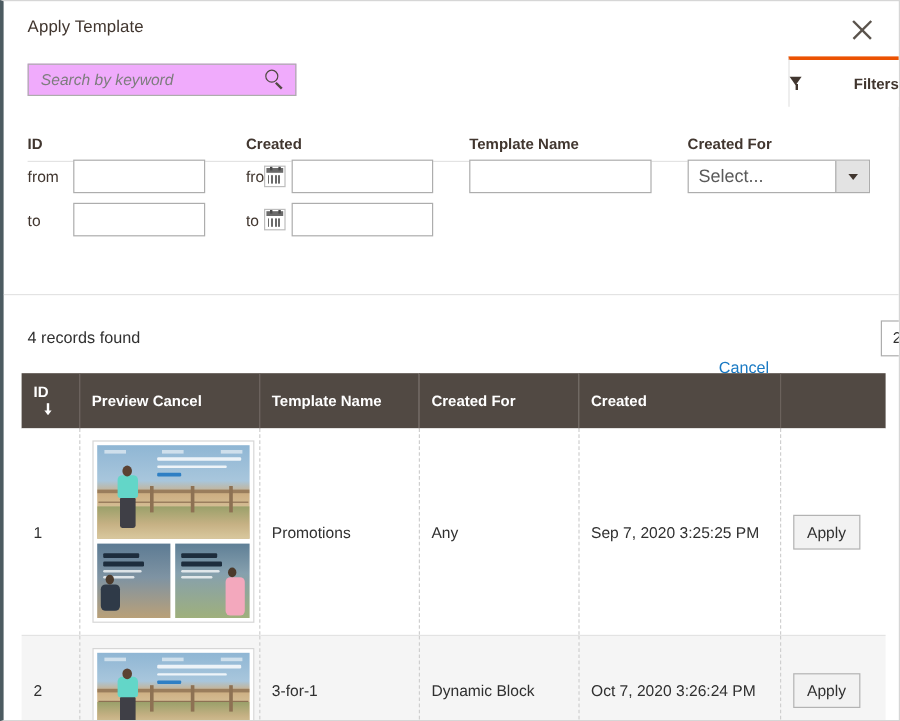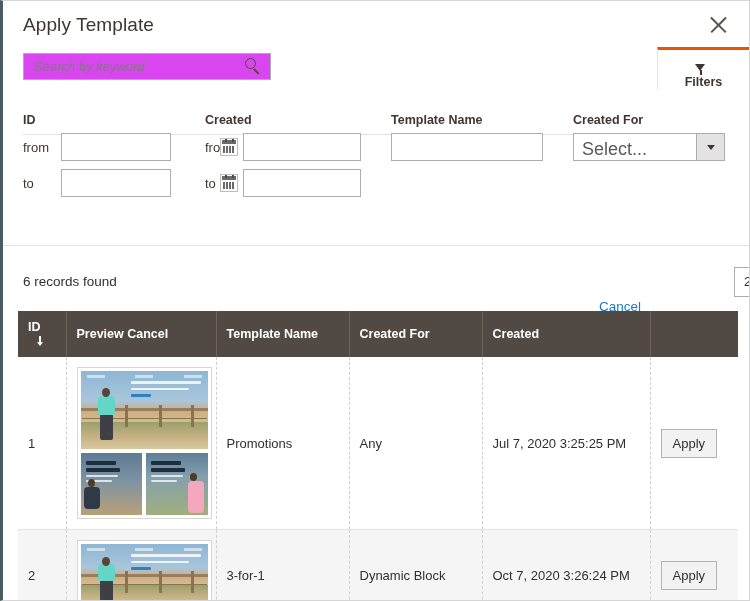--- a/index.html
+++ b/index.html
@@ -21,21 +21,21 @@
     overflow: hidden;
   }
 
   
   .title-bar {
     position: absolute; left: 0; top: 0;
     width: 100%; height: 46px;
   }
   .modal-title {
     position: absolute; left: 20px; top: 13px;
-    font-size: 19px; color: #41362f; font-weight: 400;
+    font-size: 14px; color: #41362f; font-weight: 400;
     letter-spacing: .1px;
   }
   .close-x {
     position: absolute; right: 18px; top: 11px;
     width: 26px; height: 26px;
     cursor: pointer;
   }
   .close-x:before, .close-x:after {
     content: ""; position: absolute;
     left: 3px; top: 12px; width: 21px; height: 1.6px;
@@ -44,22 +44,22 @@
   .close-x:before { transform: rotate(45deg); }
   .close-x:after  { transform: rotate(-45deg); }
 
   
   .search-row {
     position: absolute; left: 0; top: 46px;
     width: 100%; height: 42px;
   }
   .search-box {
     position: absolute; left: 20px; top: 6px;
-    width: 248px; height: 27px;
-    border: 1px solid #adadad; background: #d946ef;
+    width: 224px; height: 27px;
+    border: 1px solid #adadad; background: #f0abfc;
   }
   .search-box input {
     position: absolute; left: 8px; top: 0;
     width: 200px; height: 25px;
     border: 0; outline: none; background: transparent;
     font-family: "Liberation Sans", sans-serif;
     font-size: 13px; color: #303030;
   }
   .search-box input::placeholder {
     color: #7d7d7d; font-style: italic; opacity: 1;
@@ -83,23 +83,22 @@
     width: 637px; height: 1px; background: #e3e3e3;
   }
 
   
   .filters-tab {
     position: absolute; right: 0px; top: 46px;
     width: 92px; height: 42px;
     background: #ffffff;
     border-top: 3px solid #eb5202;
     border-left: 1px solid #e3e3e3;
-    display: flex; align-items: center; justify-content: flex-end;
+    display: flex; align-items: center; justify-content: space-between;
     cursor: pointer;
-    flex-direction: column;
   }
   .funnel-icon {
     width: 11px; height: 11px; margin-right: 6px; position: relative;
   }
   .funnel-icon:before {
     content: ""; position: absolute; left: 0; top: 0;
     border-left: 5.5px solid transparent;
     border-right: 5.5px solid transparent;
     border-top: 7px solid #41362f;
   }
@@ -147,21 +146,21 @@
     position: absolute; left: 2px; top: 7px; right: 2px; bottom: 2px;
     background: repeating-linear-gradient(to right, #6a6a6a 0 1.5px, #fff 1.5px 3px);
   }
 
   .select-wrap {
     position: absolute; width: 152px; height: 28px;
     border: 1px solid #adadad; background: #fff; cursor: pointer;
   }
   .select-wrap .sel-text {
     position: absolute; left: 8px; top: 5px;
-    font-size: 18px; color: #5a5a5a;
+    font-size: 15px; color: #5a5a5a;
   }
   .select-arrow {
     position: absolute; right: 0; top: 0; width: 28px; height: 26px;
     background: #e3e3e3; border-left: 1px solid #adadad;
   }
   .select-arrow:after {
     content: ""; position: absolute; left: 10px; top: 11px;
     border-left: 4px solid transparent; border-right: 4px solid transparent;
     border-top: 5px solid #41362f;
   }
@@ -372,21 +371,21 @@
 
     <div class="fgroup-label" style="left:570px; top:24px;">Created For</div>
     <div class="select-wrap" style="left:570px; top:44px;">
       <span class="sel-text">Select...</span>
       <span class="select-arrow"></span>
     </div>
 
     <div class="cancel-link">Cancel</div>
   </div>
 
-  <div class="records-found">6 records found</div>
+  <div class="records-found">4 records found</div>
 
   <div class="pager">
     <div class="perpage-select">
       <span class="pp-text">20</span>
 
     </div>
 
   </div>
 
   <table class="grid">
@@ -456,21 +455,21 @@
                     <div class="s s2"></div>
                   </div>
                 <div class="tile-fig-body"></div>
                   <div class="tile-fig-head"></div>
               </div>
             </div>
           </div>
         </td>
         <td>Promotions</td>
         <td>Any</td>
-        <td>Jul 7, 2020 3:25:25 PM</td>
+        <td>Sep 7, 2020 3:25:25 PM</td>
         <td>
           <button class="apply-btn">Apply</button>
         </td>
       </tr>
 
       <tr class="alt">
         <td>2</td>
         <td>
           <div class="thumb">
             <div class="hero short">

